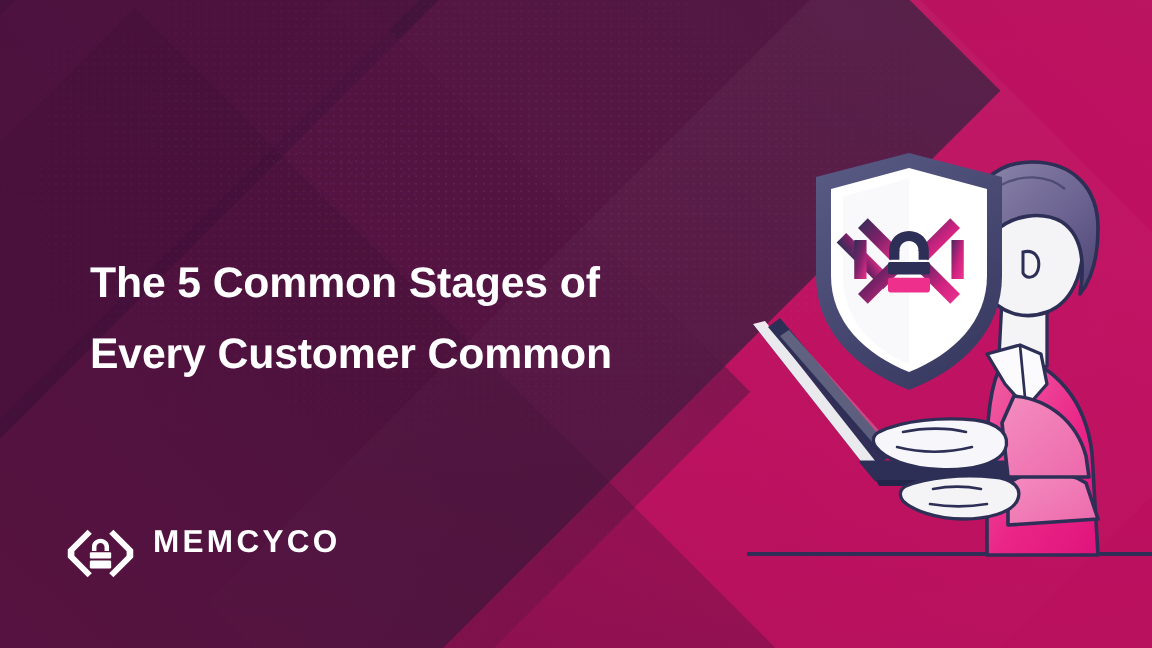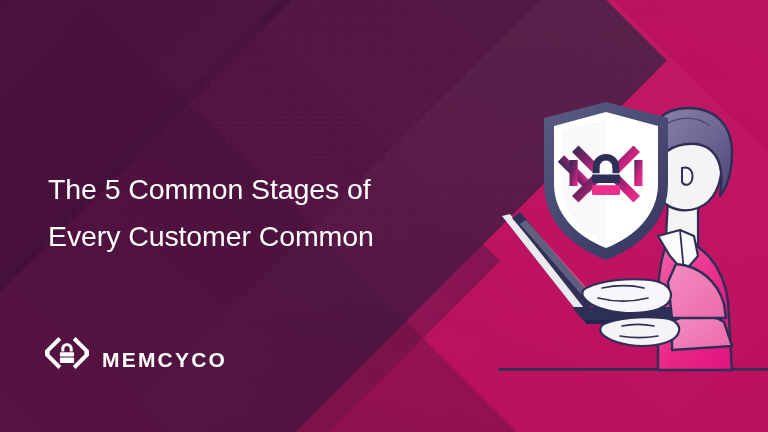--- a/index.html
+++ b/index.html
@@ -69,34 +69,34 @@
     position:absolute; inset:0;
     background-image:radial-gradient(rgba(80,90,210,.30) 0.8px, transparent 0.9px);
     background-size:7px 7px;
     opacity:.5;
     -webkit-mask-image:radial-gradient(22% 26% at 31% 26%, #000 0%, transparent 75%);
     mask-image:radial-gradient(22% 26% at 31% 26%, #000 0%, transparent 75%);
   }
 
   
   .headline{
-    position:absolute; left:48px; top:166px;
+    position:absolute; left:60px; top:166px;
     width:430px;
     color:#ffffff;
     font-size:28.5px;
-    font-weight:normal;
+    font-weight:bold;
     line-height:47px;
     letter-spacing:-.1px;
   }
   .headline .ln{ display:block; white-space:nowrap; }
 
   
   .logo{
-    position:absolute; left:45px; top:334px;
-    display:flex; align-items:flex-end; gap:13px;
+    position:absolute; left:45px; top:350px;
+    display:flex; align-items:flex-start; gap:13px;
   }
   .logo-mark{ width:44px; height:38px; display:block; }
   .logo-word{
     color:#fff; font-size:21px; font-weight:bold;
     letter-spacing:2.2px;
   }
 
   
   .illo{ position:absolute; left:436px; top:96px; width:332px; height:336px; }
   .illo svg{ display:block; width:332px; height:336px; }

